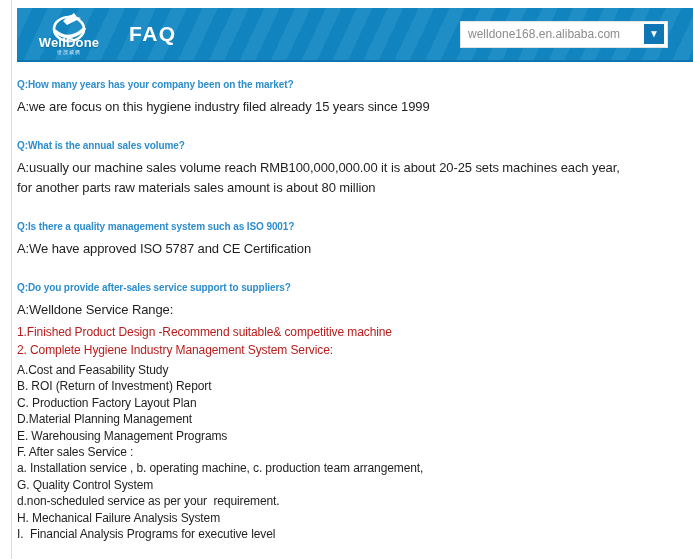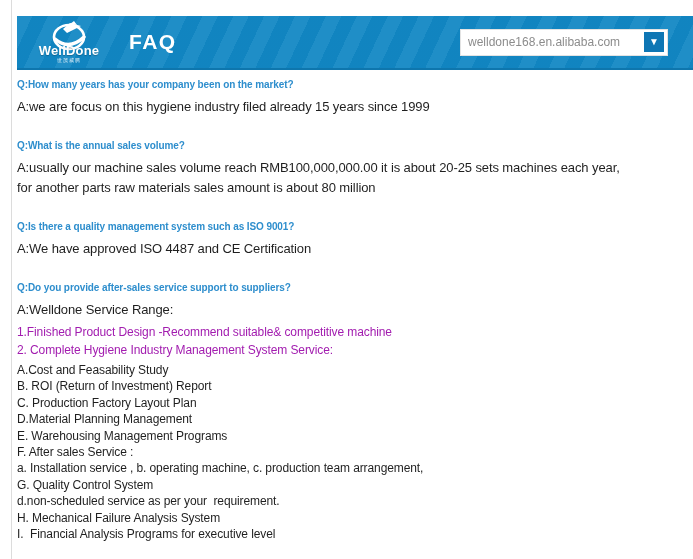--- a/index.html
+++ b/index.html
@@ -17,21 +17,21 @@
   .left-border {
     position: absolute;
     left: 11px; top: 0;
     width: 1px; height: 559px;
     background: #dcdcdc;
   }
 
   
   .header {
     position: absolute;
-    left: 17px; top: 16px;
+    left: 17px; top: 8px;
     width: 676px; height: 54px;
     background: #1187c4;
     background-image: repeating-linear-gradient(
       115deg,
       rgba(255,255,255,0.06) 0px, rgba(255,255,255,0.06) 14px,
       rgba(0,0,0,0.02) 14px, rgba(0,0,0,0.02) 28px
     );
     display: flex;
     align-items: center;
     border-bottom: 2px solid #0e76ad;
@@ -122,21 +122,21 @@
   }
   .a {
     color: #1f1f1f;
     font-size: 13px;
     line-height: 20px;
     letter-spacing: -0.1px;
   }
 
   .sub-blue { margin-top: 4px; }
   .sub-blue-line {
-    color: #a21caf;
+    color: #b91c1c;
     font-size: 12px;
     line-height: 17.5px;
     letter-spacing: -0.1px;
   }
 
   .service-list { margin-top: 3px; }
   .service-item {
     color: #1f1f1f;
     font-size: 12px;
     line-height: 16.4px;
@@ -182,21 +182,21 @@
     </section>
 
     <section class="qa">
       <div class="q">Q:What is the annual sales volume?</div>
       <div class="a">A:usually our machine sales volume reach RMB100,000,000.00 it is about 20-25 sets machines each year,</div>
       <div class="a">for another parts raw materials sales amount is about 80 million</div>
     </section>
 
     <section class="qa">
       <div class="q">Q:Is there a quality management system such as ISO 9001?</div>
-      <div class="a">A:We have approved ISO 4487 and CE Certification</div>
+      <div class="a">A:We have approved ISO 5787 and CE Certification</div>
     </section>
 
     <section class="qa">
       <div class="q">Q:Do you provide after-sales service support to suppliers?</div>
       <div class="a">A:Welldone Service Range:</div>
 
       <div class="sub-blue">
         <div class="sub-blue-line">1.Finished Product Design -Recommend suitable&amp; competitive machine</div>
         <div class="sub-blue-line">2. Complete Hygiene Industry Management System Service:</div>
       </div>

